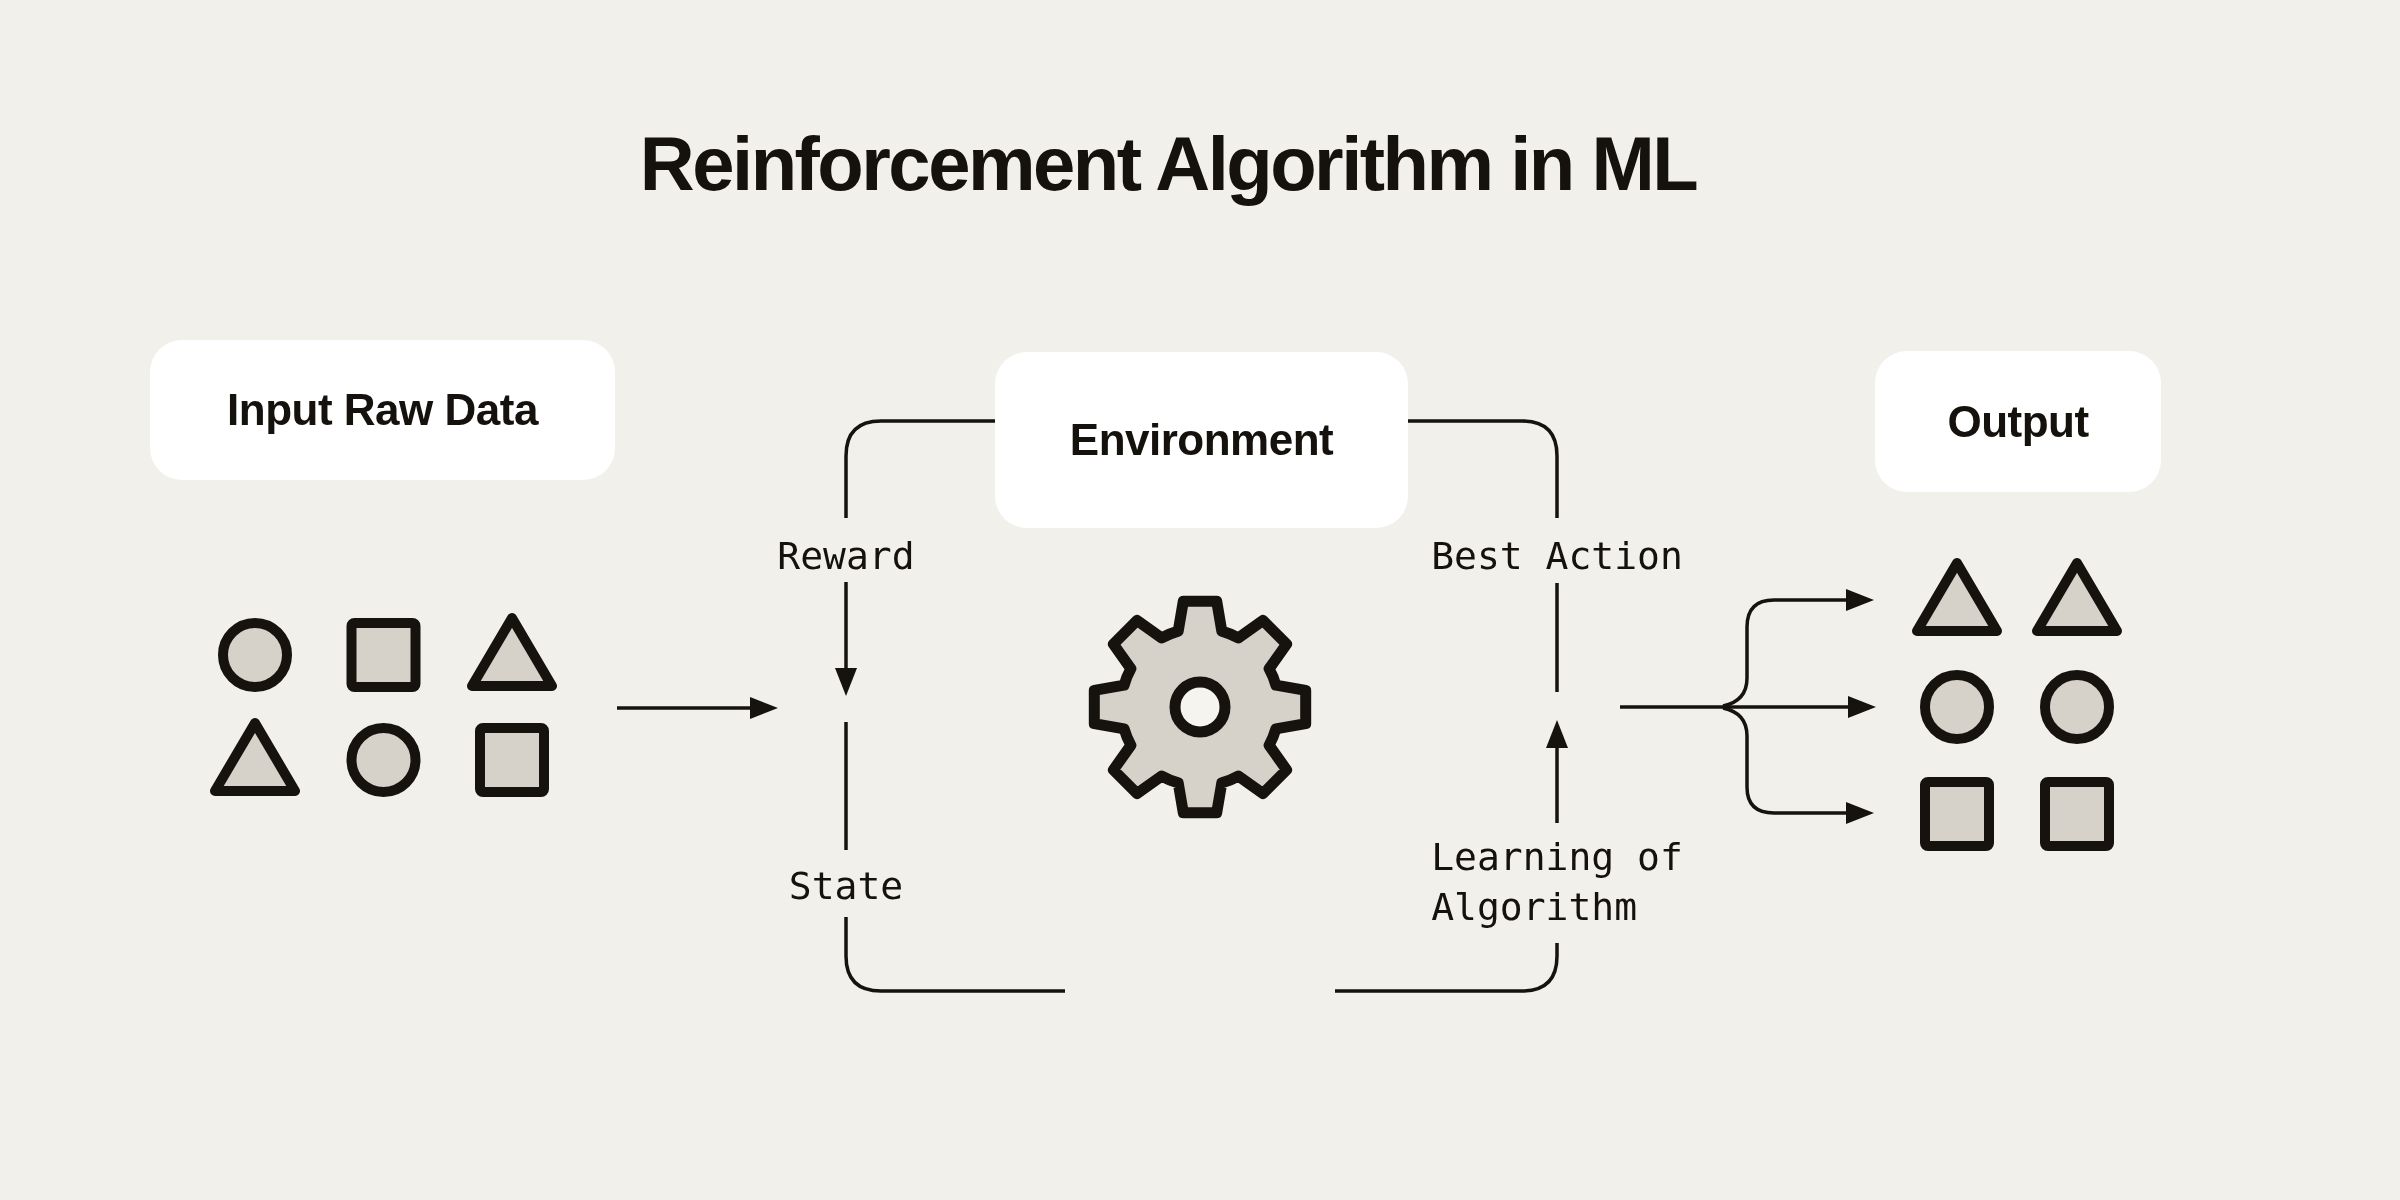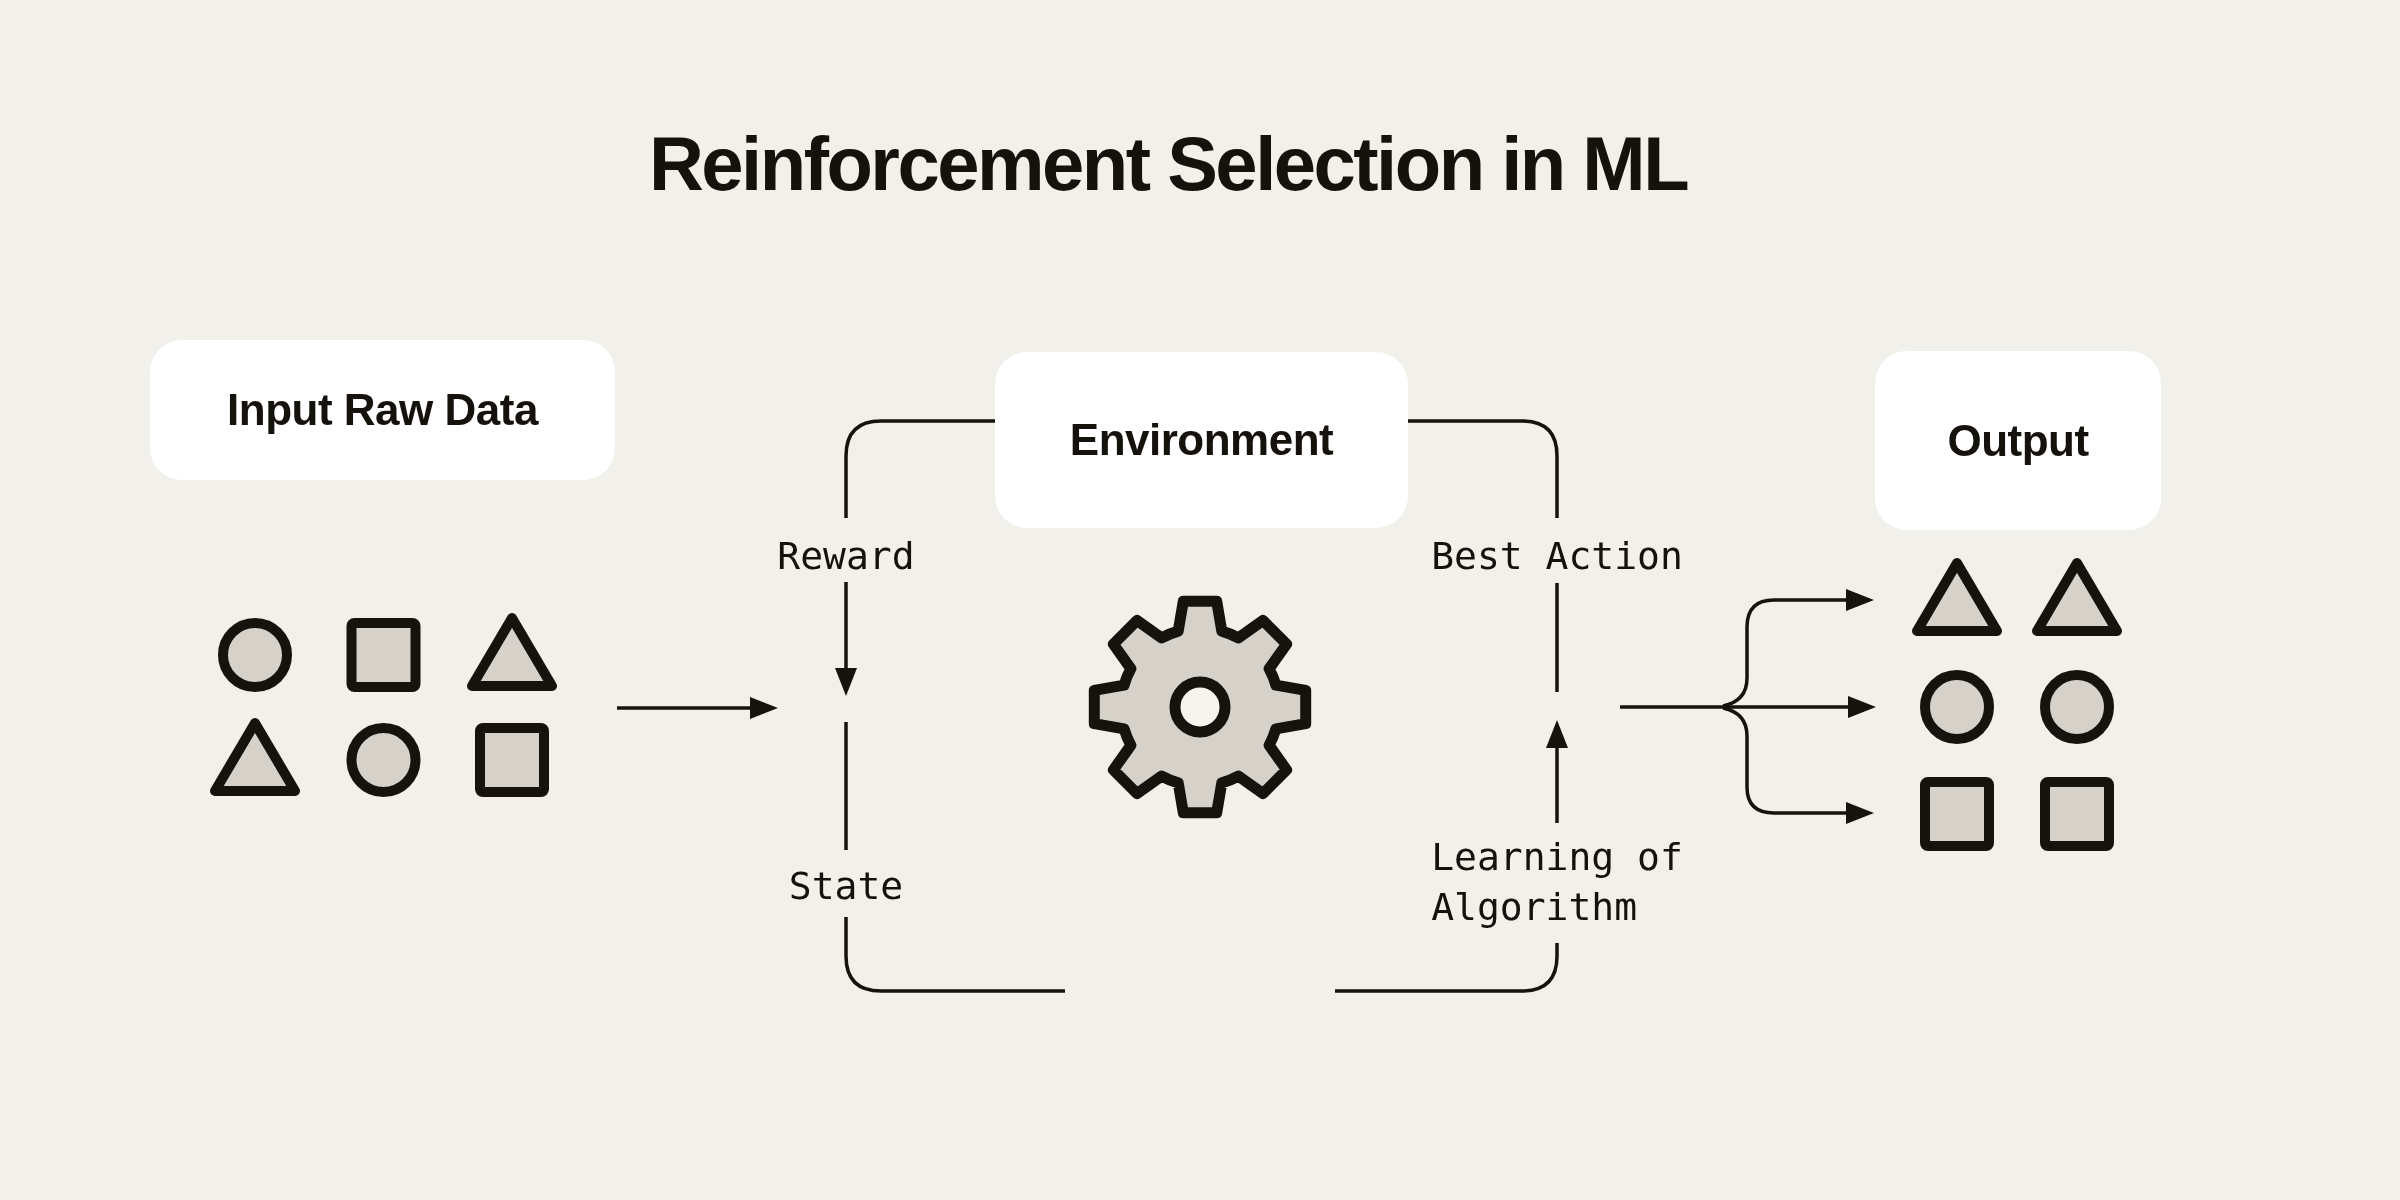--- a/index.html
+++ b/index.html
@@ -32,21 +32,21 @@
     position:absolute; transform:translate(-50%,-50%);
     font-family:"DejaVu Sans Mono", monospace; font-size:38px; line-height:50px;
     color:var(--text); white-space:nowrap; text-align:left;
   }
 </style>
 </head>
 <body>
 
 <div class="stage">
 
-  <div class="title">Reinforcement Selection in ML</div>
+  <div class="title">Reinforcement Algorithm in ML</div>
 
   <svg class="overlay" viewBox="0 0 2400 1200">
 
     <g>
       <path class="connector" d="M 995 421 L 881 421 Q 846 421 846 456 L 846 518"></path>
       <path class="connector" d="M 846 582 L 846 670"></path>
       <polygon class="arrowhead" points="846,696 835,668 857,668"></polygon>
       <path class="connector" d="M 846 722 L 846 850"></path>
       <path class="connector" d="M 846 917 L 846 956 Q 846 991 881 991 L 1065 991"></path>
     </g>
@@ -98,21 +98,21 @@
 
   <div class="node-box" style="left:150px; top:340px; width:465px; height:140px;">
     <span>Input Raw Data</span>
   </div>
 
   <div class="node-box" style="left:995px; top:352px; width:413px; height:176px;">
     <span>Environment</span>
   </div>
 
 
-  <div class="node-box" style="left:1875px; top:351px; width:286px; height:179px;">
+  <div class="node-box" style="left:1875px; top:351px; width:286px; height:141px;">
     <span>Output</span>
   </div>
 
   <div class="mono-label" style="left:846px; top:556px;">Reward</div>
 
   <div class="mono-label" style="left:846px; top:886px;">State</div>
 
   <div class="mono-label" style="left:1557px; top:556px;">Best Action</div>
 
   <div class="mono-label" style="left:1557px; top:882px;">

